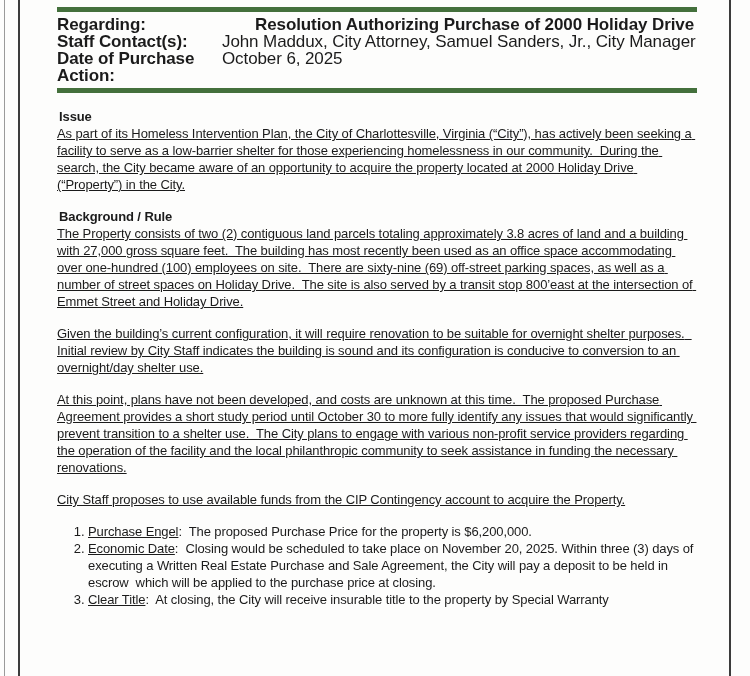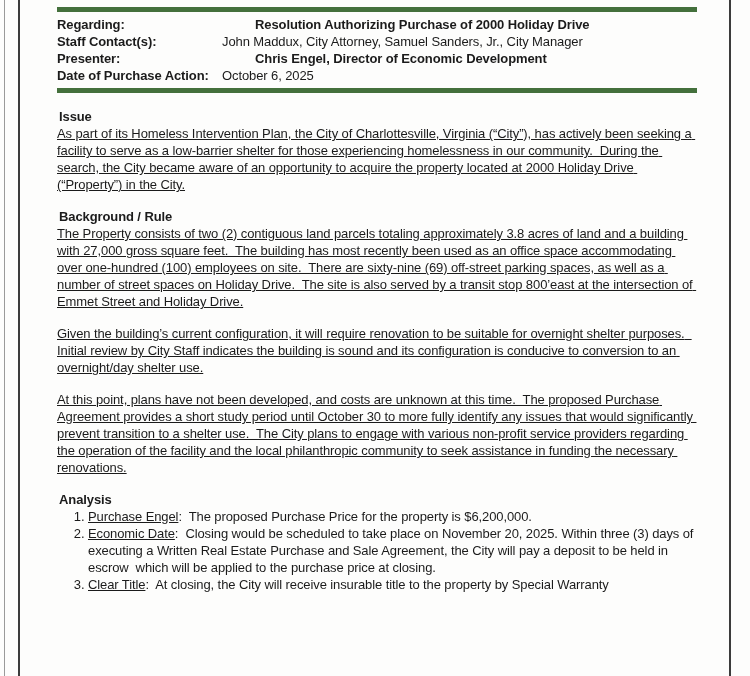--- a/index.html
+++ b/index.html
@@ -15,21 +15,21 @@
   .vline.inner-left { left:18px; width:2px; background:var(--line-dark); }
   .vline.right      { left:729px; width:2px; background:var(--line-dark); }
   .content {
     position:absolute; left:57px; top:7px; width:640px;
     font-size:13px; line-height:17px; letter-spacing:-0.1px;
   }
   .green-bar { height:5px; background:var(--accent); }
   .green-bar.top    { margin-bottom:4px; }
   .green-bar.bottom { margin-top:4px; }
   table.header-table { border-collapse:collapse; width:100%; }
-  table.header-table td { vertical-align:top; padding:0; font-size:13px; line-height:17px; }
+  table.header-table td { vertical-align:top; padding:0; font-size:17px; line-height:17px; }
   td.hlabel { width:165px; font-weight:bold; }
   td.hvalue.bold { font-weight:bold;padding-left:33px; }
   h3 { font-size:13px; line-height:17px; font-weight:bold; margin:15px 0 0 2px; }
   p  { margin:0 0 15px 0; white-space:pre-wrap;text-decoration:underline; }
   ol { margin:0; padding-left:31px; }
   li { line-height:17px; white-space:pre-wrap; }
   .term { text-decoration:underline; }
 </style>
 </head>
 <body>
@@ -45,43 +45,39 @@
       <tbody id="header-rows">
           <tr>
             <td class="hlabel">Regarding:</td>
             <td class="hvalue bold">Resolution Authorizing Purchase of 2000 Holiday Drive</td>
           </tr>
           <tr>
             <td class="hlabel">Staff Contact(s):</td>
             <td class="hvalue">John Maddux, City Attorney, Samuel Sanders, Jr., City Manager</td>
           </tr>
           <tr>
-            <td class="hlabel">Presenter:</td>
-            <td class="hvalue bold">Chris Engel, Director of Economic Development</td>
-          </tr>
-          <tr>
             <td class="hlabel">Date of Purchase Action:</td>
             <td class="hvalue">October 6, 2025</td>
           </tr>
         </tbody>
     </table>
     <div class="green-bar bottom"></div>
     <div id="sections">
         <section>
           <h3>Issue</h3>
           <p>As part of its Homeless Intervention Plan, the City of Charlottesville, Virginia (“City”), has actively been seeking a facility to serve as a low-barrier shelter for those experiencing homelessness in our community.  During the search, the City became aware of an opportunity to acquire the property located at 2000 Holiday Drive (“Property”) in the City.</p>
         </section>
         <section>
           <h3>Background / Rule</h3>
           <p>The Property consists of two (2) contiguous land parcels totaling approximately 3.8 acres of land and a building with 27,000 gross square feet.  The building has most recently been used as an office space accommodating over one-hundred (100) employees on site.  There are sixty-nine (69) off-street parking spaces, as well as a number of street spaces on Holiday Drive.  The site is also served by a transit stop 800’east at the intersection of Emmet Street and Holiday Drive.</p>
           <p>Given the building’s current configuration, it will require renovation to be suitable for overnight shelter purposes.  Initial review by City Staff indicates the building is sound and its configuration is conducive to conversion to an overnight/day shelter use.</p>
           <p>At this point, plans have not been developed, and costs are unknown at this time.  The proposed Purchase Agreement provides a short study period until October 30 to more fully identify any issues that would significantly prevent transition to a shelter use.  The City plans to engage with various non-profit service providers regarding the operation of the facility and the local philanthropic community to seek assistance in funding the necessary renovations.</p>
+          <p>City Staff proposes to use available funds from the CIP Contingency account to acquire the Property.</p>
         </section>
         <section>
-          <h3>Analysis</h3>
           <ol>
             <li><span class="term">Purchase Engel</span><span>:  The proposed Purchase Price for the property is $6,200,000.</span></li>
             <li><span class="term">Economic Date</span><span>:  Closing would be scheduled to take place on November 20, 2025. Within three (3) days of executing a Written Real Estate Purchase and Sale Agreement, the City will pay a deposit to be held in escrow  which will be applied to the purchase price at closing.</span></li>
             <li><span class="term">Clear Title</span><span>:  At closing, the City will receive insurable title to the property by Special Warranty</span></li>
           </ol>
         </section>
       </div>
   </div>
 </div>
 

